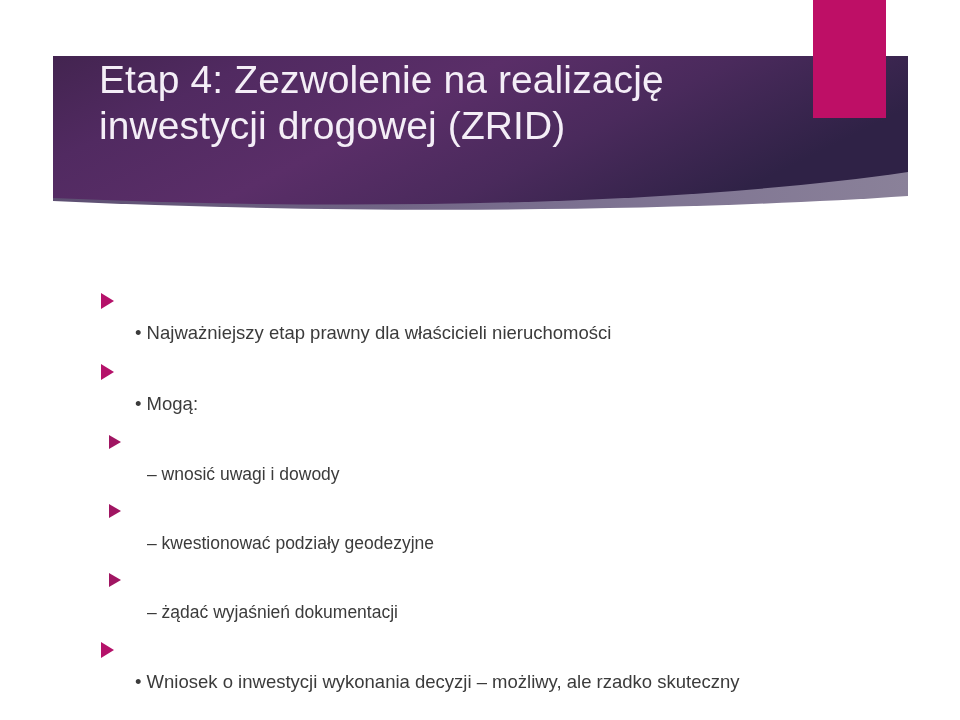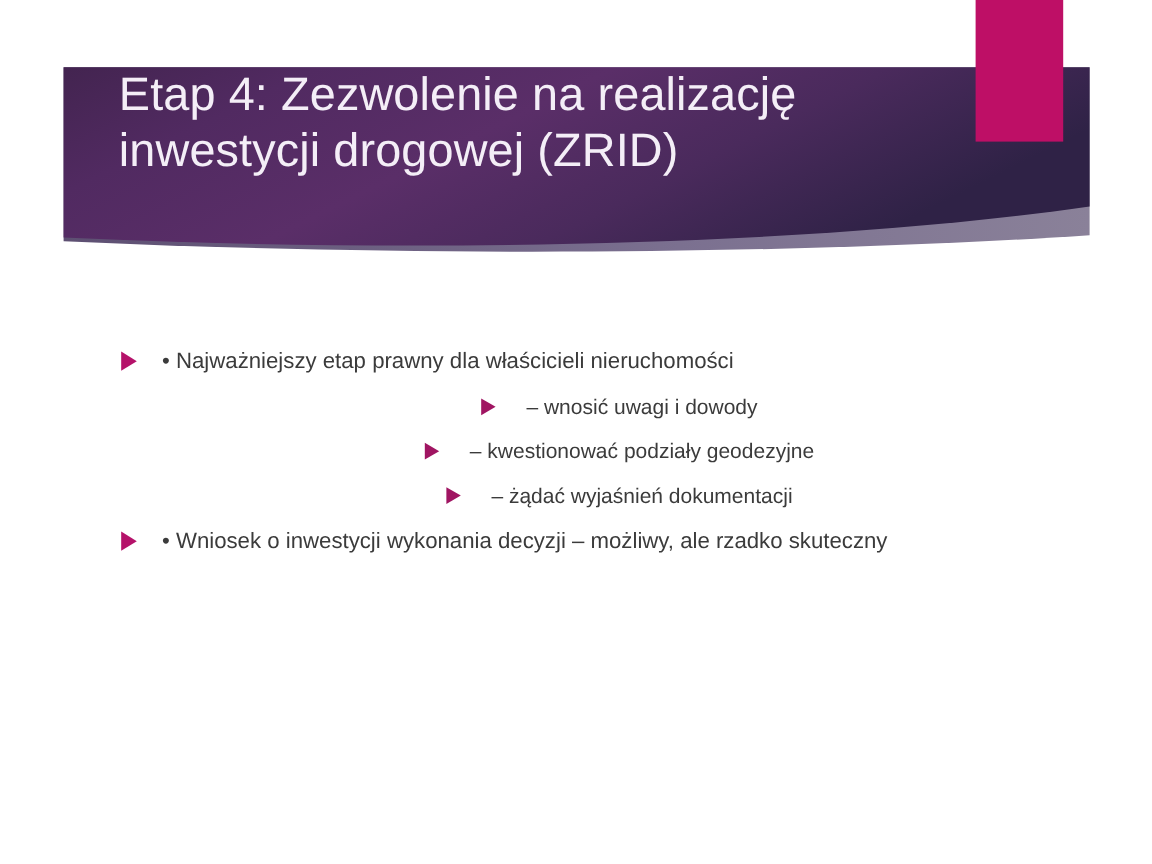--- a/index.html
+++ b/index.html
@@ -76,23 +76,22 @@
 
   .bullet-row {
     display: flex;
     align-items: flex-start;
     margin: 0 0 14px 0;
   }
   .bullet-row.level-1 {
     padding-left: 101px;
   }
   .bullet-row.level-2 {
-    padding-left: 72px;
+    padding-left: 109px;
     margin-bottom: 13px;
-    justify-content: center;
   }
 
   .tri {
     flex: 0 0 auto;
     width: 0;
     height: 0;
     border-top: 8px solid transparent;
     border-bottom: 8px solid transparent;
     border-left: 13px solid #b5126a;
     margin-top: 5px;
@@ -102,20 +101,21 @@
     border-bottom-width: 7px;
     border-left: 12px solid #a01562;
     margin-top: 5px;
   }
 
   .bullet-text {
     margin-left: 21px;
     font-family: "Liberation Sans", sans-serif;
     font-weight: 400;
     color: #3b3b3b;
+    margin-top: 32px;
   }
   .level-1 .bullet-text {
     font-size: 18.5px;
     line-height: 25px;
     max-width: 610px;
   }
   .level-2 .bullet-text {
     margin-left: 26px;
     font-size: 17.5px;
     line-height: 24px;
@@ -157,20 +157,24 @@
   </div>
 
   <div id="body-content">
 
     <div class="bullet-row level-1">
       <span class="tri"></span>
       <span class="bullet-text">• Najważniejszy etap prawny dla właścicieli nieruchomości</span>
     </div>
 
 
+    <div class="bullet-row level-1">
+      <span class="tri"></span>
+      <span class="bullet-text">• Mogą:</span>
+    </div>
 
     <div class="bullet-row level-2">
       <span class="tri"></span>
       <span class="bullet-text">– wnosić uwagi i dowody</span>
     </div>
 
     <div class="bullet-row level-2">
       <span class="tri"></span>
       <span class="bullet-text">– kwestionować podziały geodezyjne</span>
     </div>

